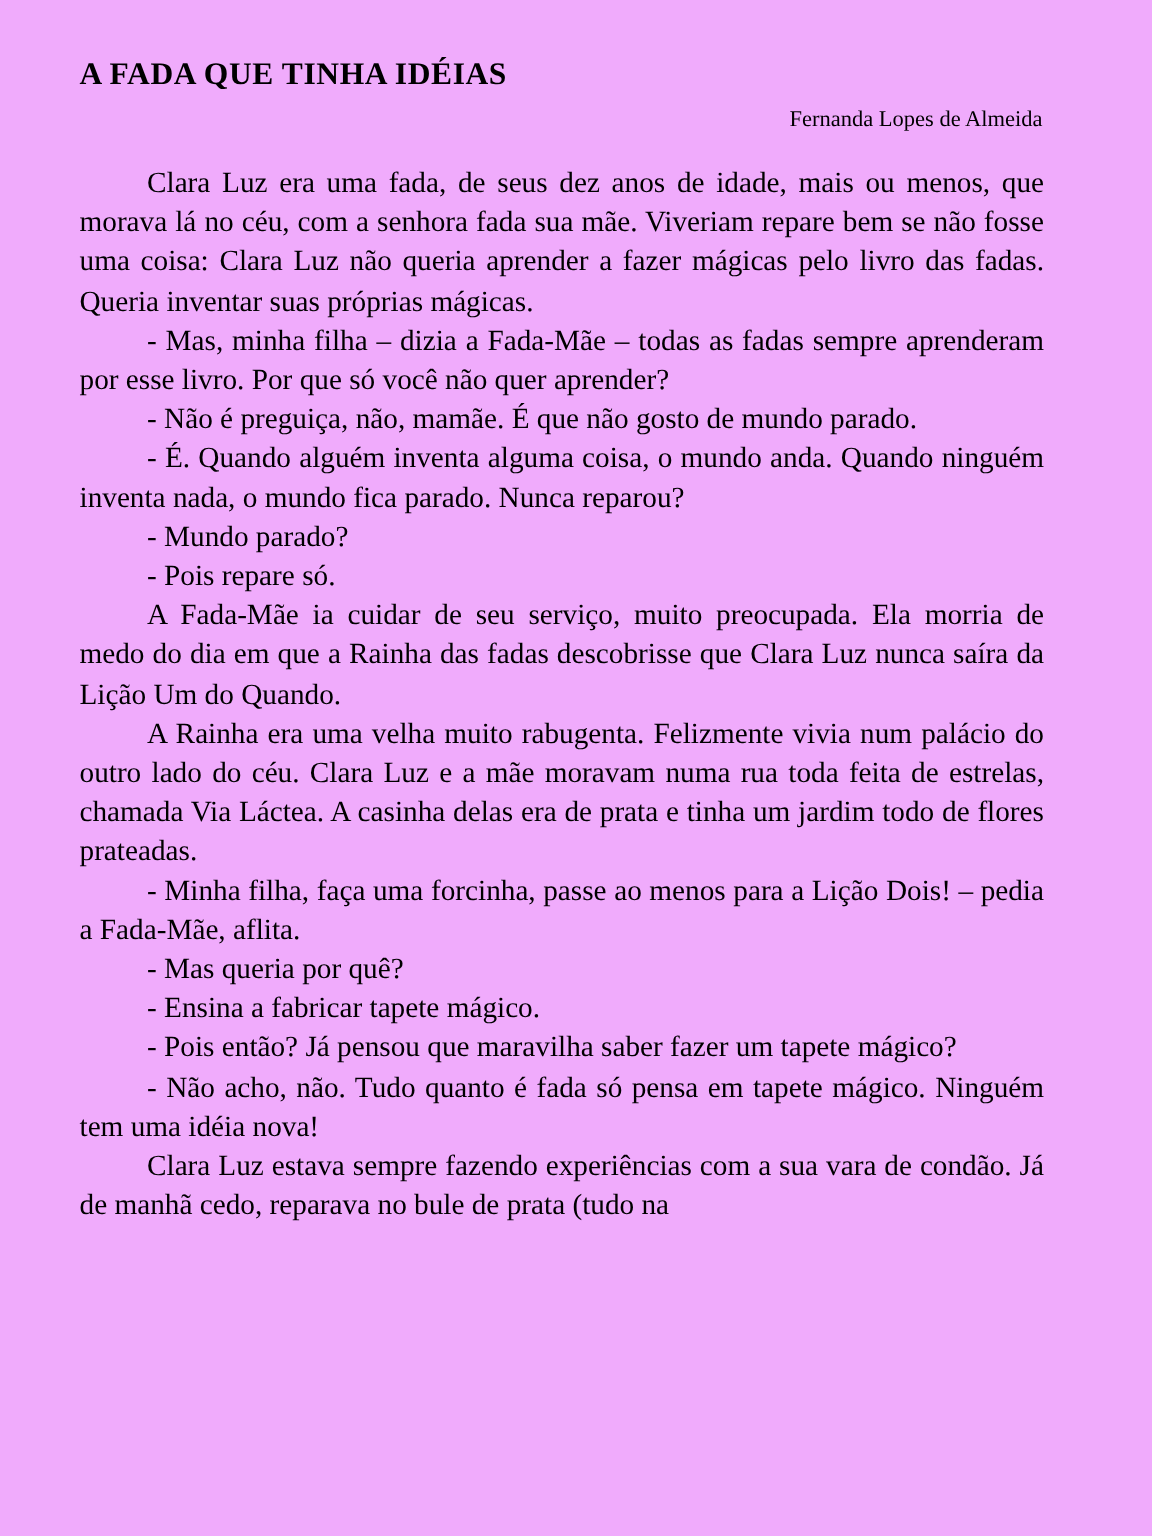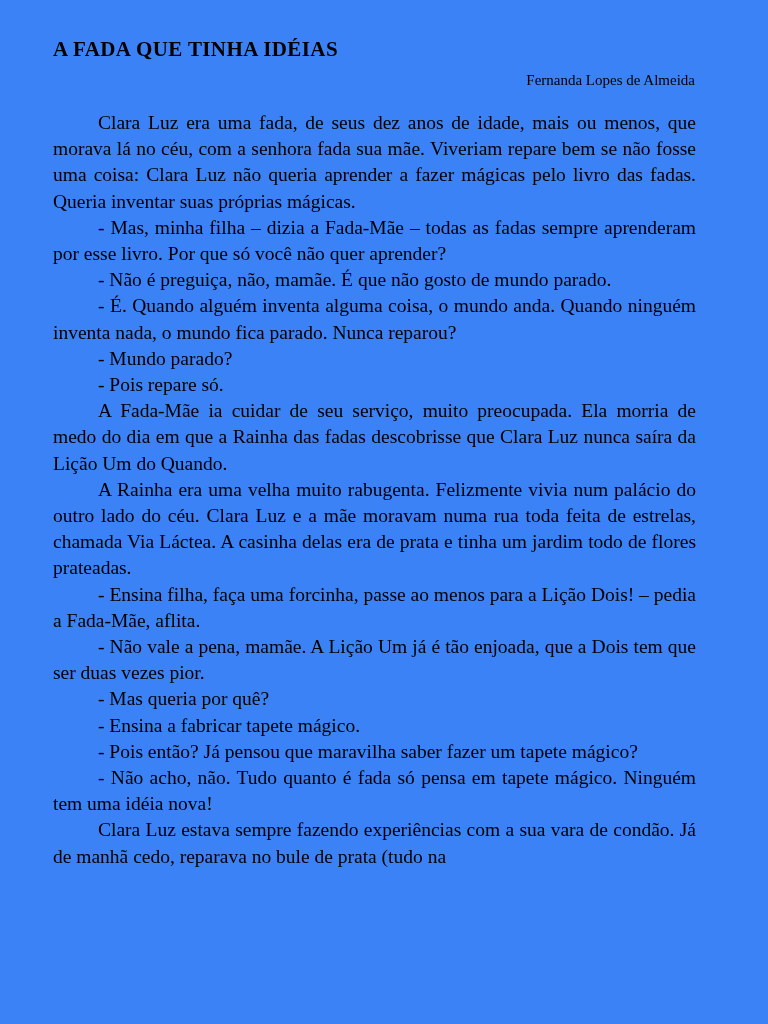--- a/index.html
+++ b/index.html
@@ -76,38 +76,37 @@
 
   
   .para.dialogue { text-indent: 45px; }
 
   
   .para.clipped { }
 </style>
 </head>
 <body style="background: rgb(255, 255, 255); color: rgb(0, 0, 0);">
 
-<div class="page" style="background: #3b82f6;">
+<div class="page" style="background: #f0abfc;">
   <div class="page-inner">
 
     <h1 class="doc-title">A FADA QUE TINHA IDÉIAS</h1>
 
     <div class="doc-author">Fernanda Lopes de Almeida</div>
 
     <div class="body-copy">
         <p class="para">Clara Luz era uma fada, de seus dez anos de idade, mais ou menos, que morava lá no céu, com a senhora fada sua mãe. Viveriam repare bem se não fosse uma coisa: Clara Luz não queria aprender a fazer mágicas pelo livro das fadas. Queria inventar suas próprias mágicas.</p>
         <p class="para dialogue">- Mas, minha filha – dizia a Fada-Mãe – todas as fadas sempre aprenderam por esse livro. Por que só você não quer aprender?</p>
         <p class="para dialogue">- Não é preguiça, não, mamãe. É que não gosto de mundo parado.</p>
         <p class="para dialogue">- É. Quando alguém inventa alguma coisa, o mundo anda. Quando ninguém inventa nada, o mundo fica parado. Nunca reparou?</p>
         <p class="para dialogue">- Mundo parado?</p>
         <p class="para dialogue">- Pois repare só.</p>
         <p class="para">A Fada-Mãe ia cuidar de seu serviço, muito preocupada. Ela morria de medo do dia em que a Rainha das fadas descobrisse que Clara Luz nunca saíra da Lição Um do Quando.</p>
         <p class="para">A Rainha era uma velha muito rabugenta. Felizmente vivia num palácio do outro lado do céu. Clara Luz e a mãe moravam numa rua toda feita de estrelas, chamada Via Láctea. A casinha delas era de prata e tinha um jardim todo de flores prateadas.</p>
-        <p class="para dialogue">- Ensina filha, faça uma forcinha, passe ao menos para a Lição Dois! – pedia a Fada-Mãe, aflita.</p>
-        <p class="para dialogue">- Não vale a pena, mamãe. A Lição Um já é tão enjoada, que a Dois tem que ser duas vezes pior.</p>
+        <p class="para dialogue">- Minha filha, faça uma forcinha, passe ao menos para a Lição Dois! – pedia a Fada-Mãe, aflita.</p>
         <p class="para dialogue">- Mas queria por quê?</p>
         <p class="para dialogue">- Ensina a fabricar tapete mágico.</p>
         <p class="para dialogue">- Pois então? Já pensou que maravilha saber fazer um tapete mágico?</p>
         <p class="para dialogue">- Não acho, não. Tudo quanto é fada só pensa em tapete mágico. Ninguém tem uma idéia nova!</p>
         <p class="para clipped">Clara Luz estava sempre fazendo experiências com a sua vara de condão. Já de manhã cedo, reparava no bule de prata (tudo na</p>
       </div>
 
   </div>
 </div>
 

